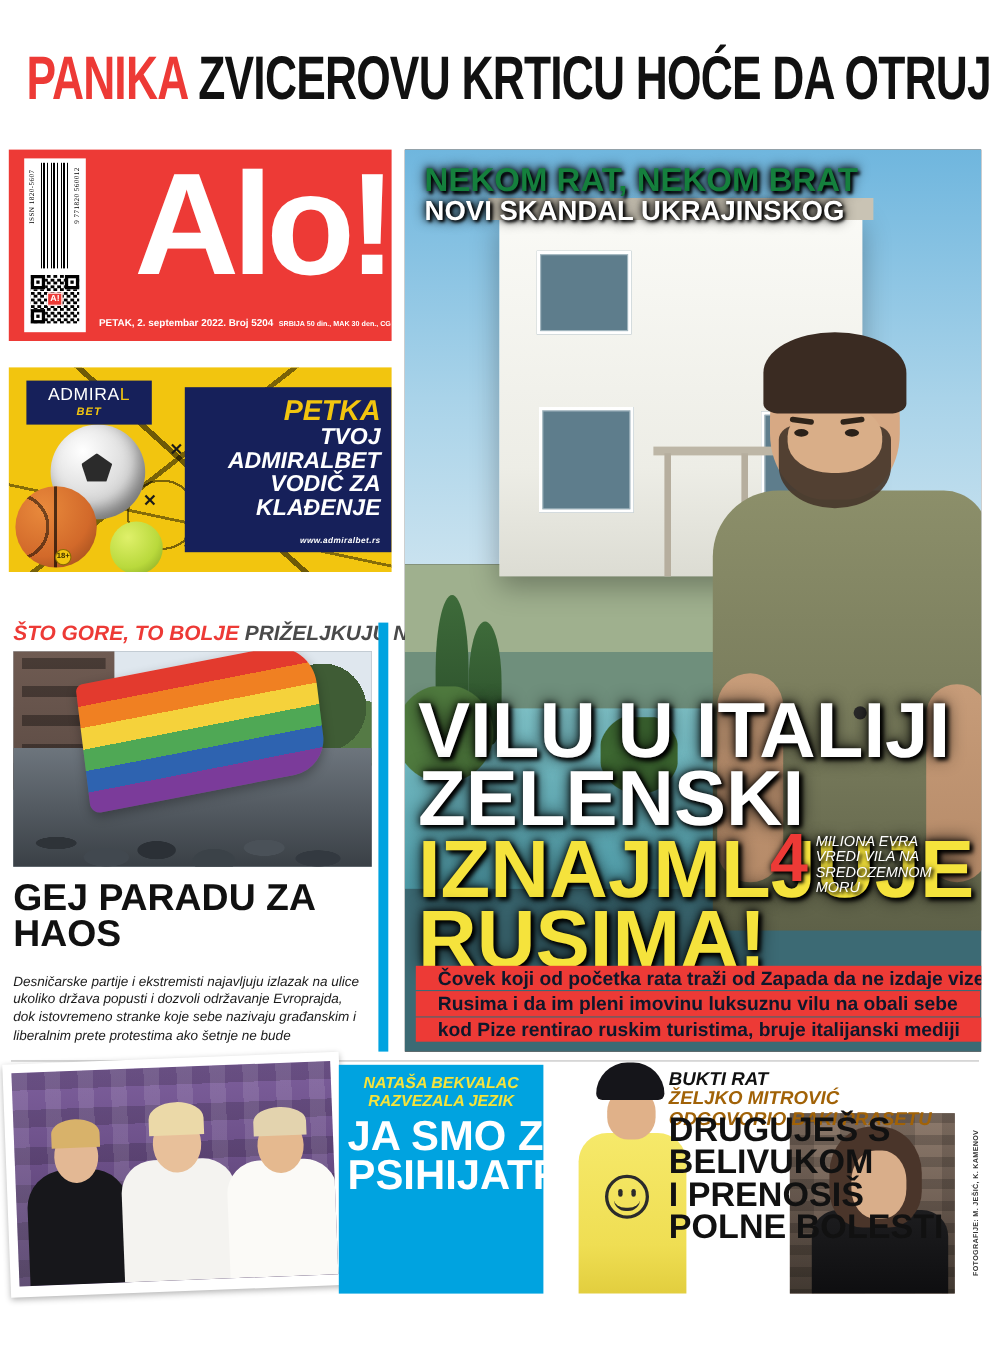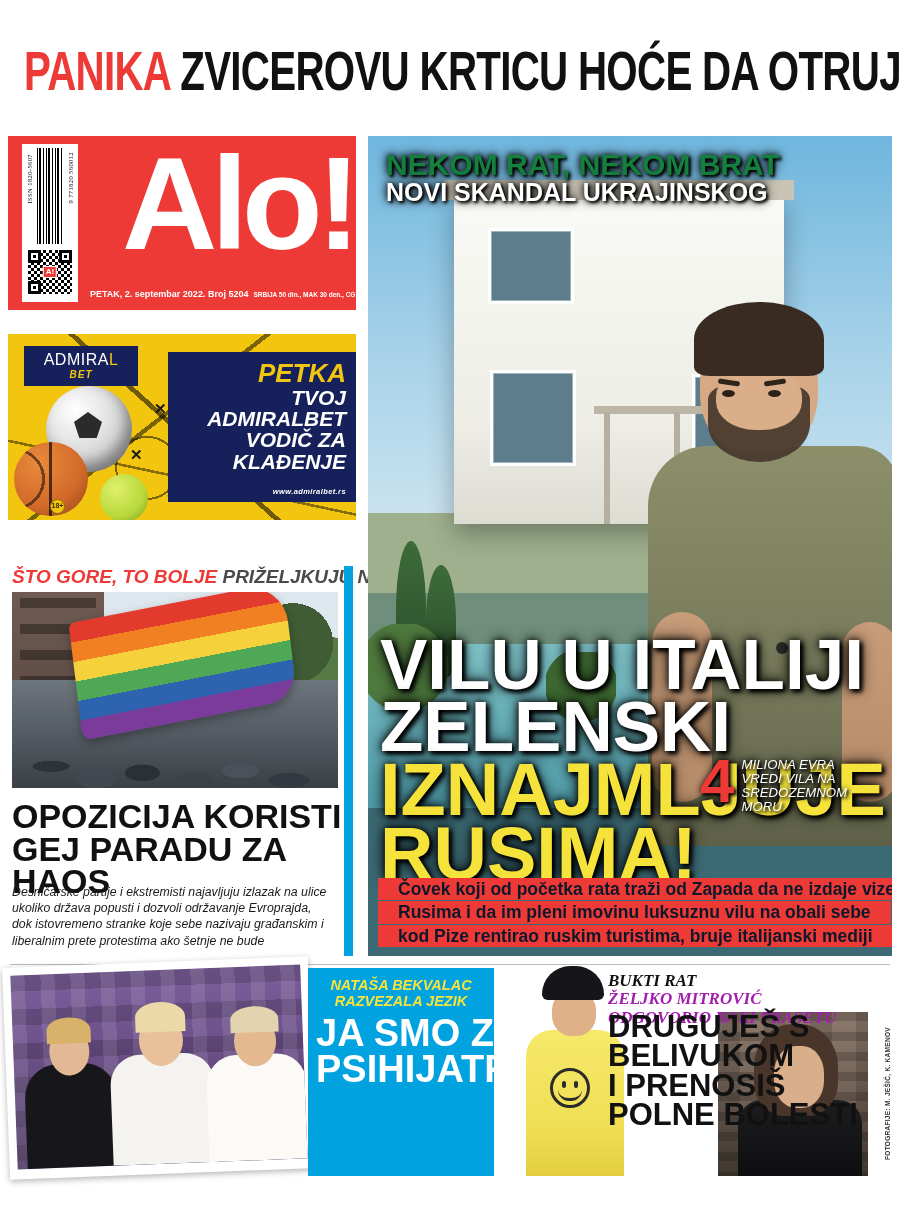--- a/index.html
+++ b/index.html
@@ -390,24 +390,24 @@
   #bekvalac .kick span { display:block; }
   #bekvalac .head {
     color:#fff; font-weight:bold; font-size:38px; line-height:.94;
     text-align:center; margin-top:6px;
   }
   #bekvalac .head span { display:block; white-space:nowrap; }
 
   
   #mitrovic-kicker {
     position:absolute; left:608px; top:972px; width:270px;
-    font-weight:bold; font-style:italic; font-size:17px; line-height:1.08;font-family:Liberation Serif, serif;
+    font-weight:bold; font-style:italic; font-size:17px; line-height:1.08;
   }
   #mitrovic-kicker .b { color:#111; }
-  #mitrovic-kicker .r { color:#a21caf; }
+  #mitrovic-kicker .r { color:#a16207; }
   #mitrovic-kicker span { display:block; white-space:nowrap; }
   #mitrovic-photo {
     position:absolute; left:718px; top:1012px; width:150px; height:164px;
     overflow:hidden; background:#6b5a50;
   }
   #mitrovic-photo .wall {
     position:absolute; inset:0;
     background:linear-gradient(180deg,#8d7a6c 0%, #6f5f54 55%, #4b4138 100%);
   }
   #mitrovic-photo .bricks {
@@ -534,21 +534,20 @@
 
 <div id="pride-photo">
   <div class="street-bg"></div>
   <div class="bldg-l"></div>
   <div class="trees-r"></div>
   <div class="crowd"></div>
   <div class="rainbow"></div>
 </div>
 
 <div id="pride-head">
-  <span>OPOZICIJA KORISTI</span>
   <span>GEJ PARADU ZA HAOS</span>
 </div>
 <div id="pride-body">Desničarske partije i ekstremisti najavljuju izlazak na ulice ukoliko država popusti i dozvoli održavanje Evroprajda, dok istovremeno stranke koje sebe nazivaju građanskim i liberalnim prete protestima ako šetnje ne bude</div>
 <div id="left-cyan"></div>
 
 <div id="main">
 
   <div id="villa">
     <div class="sky"></div>
     <div class="ground"></div>

